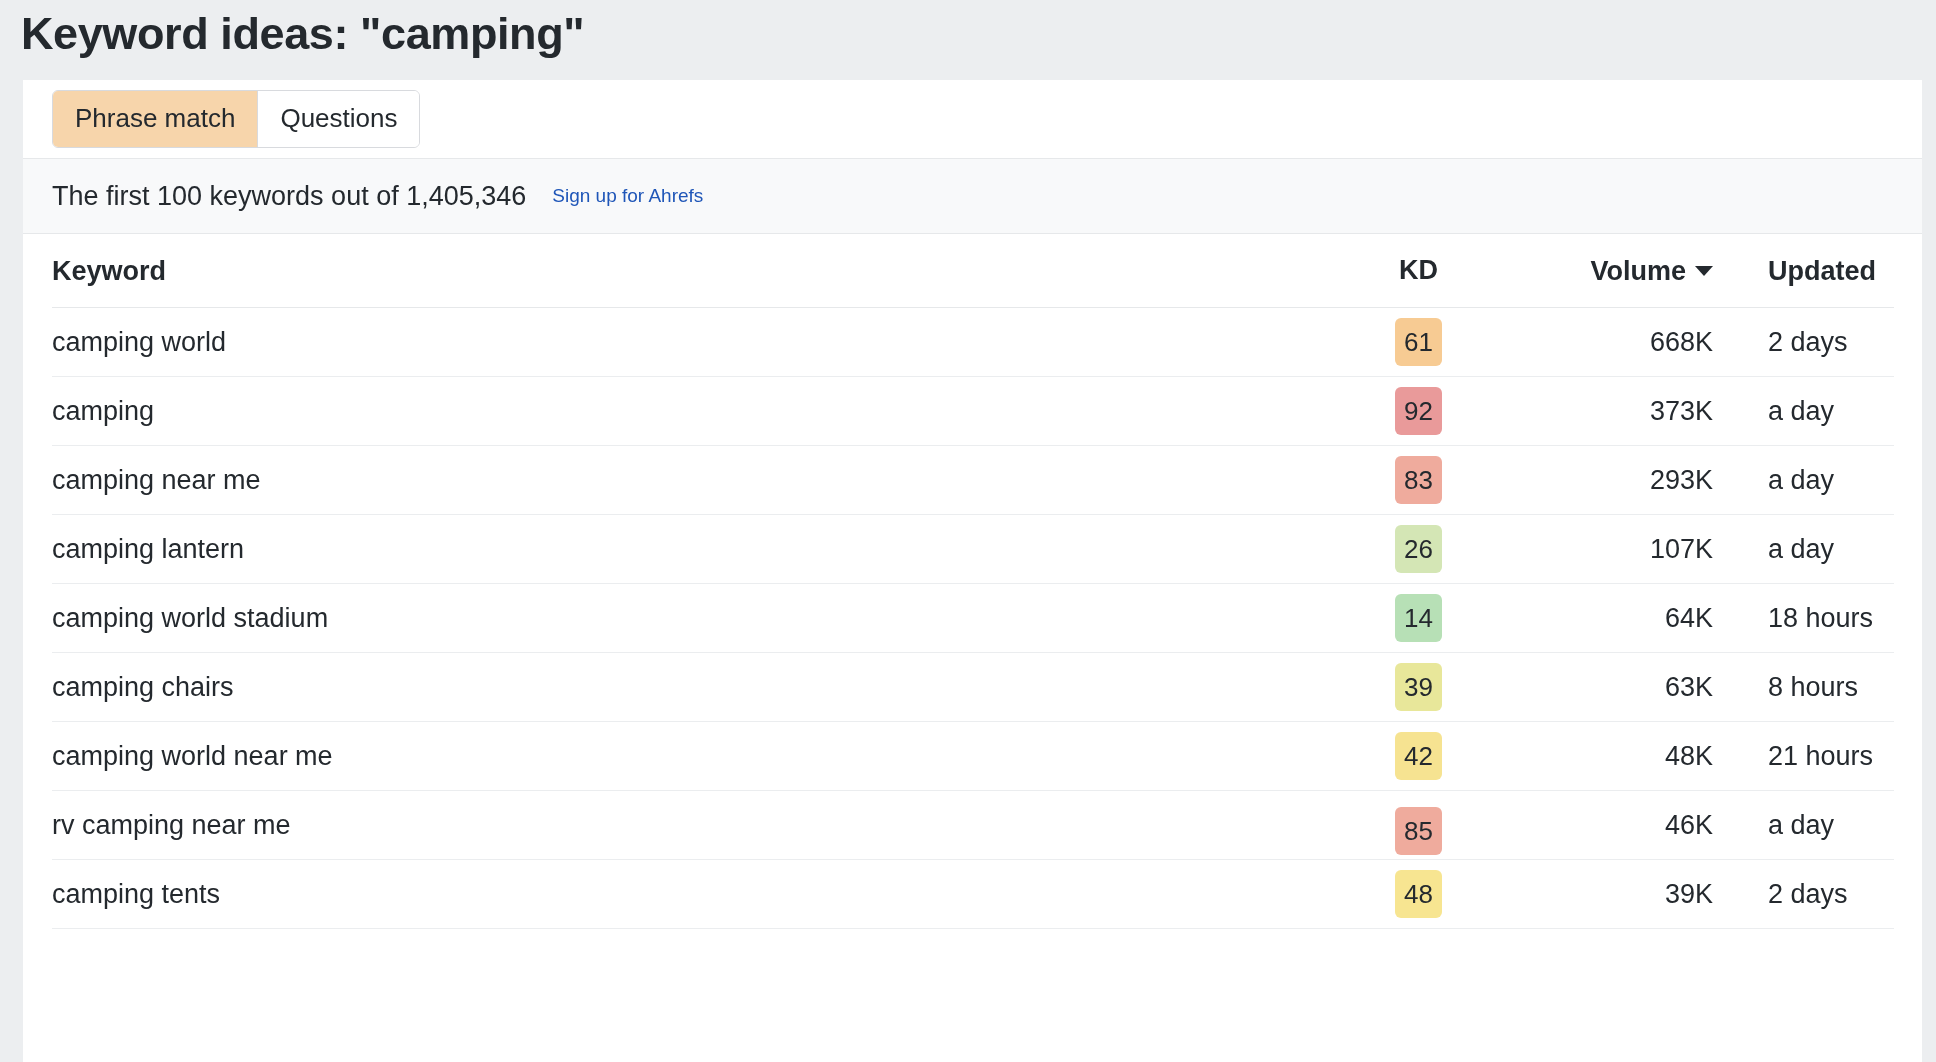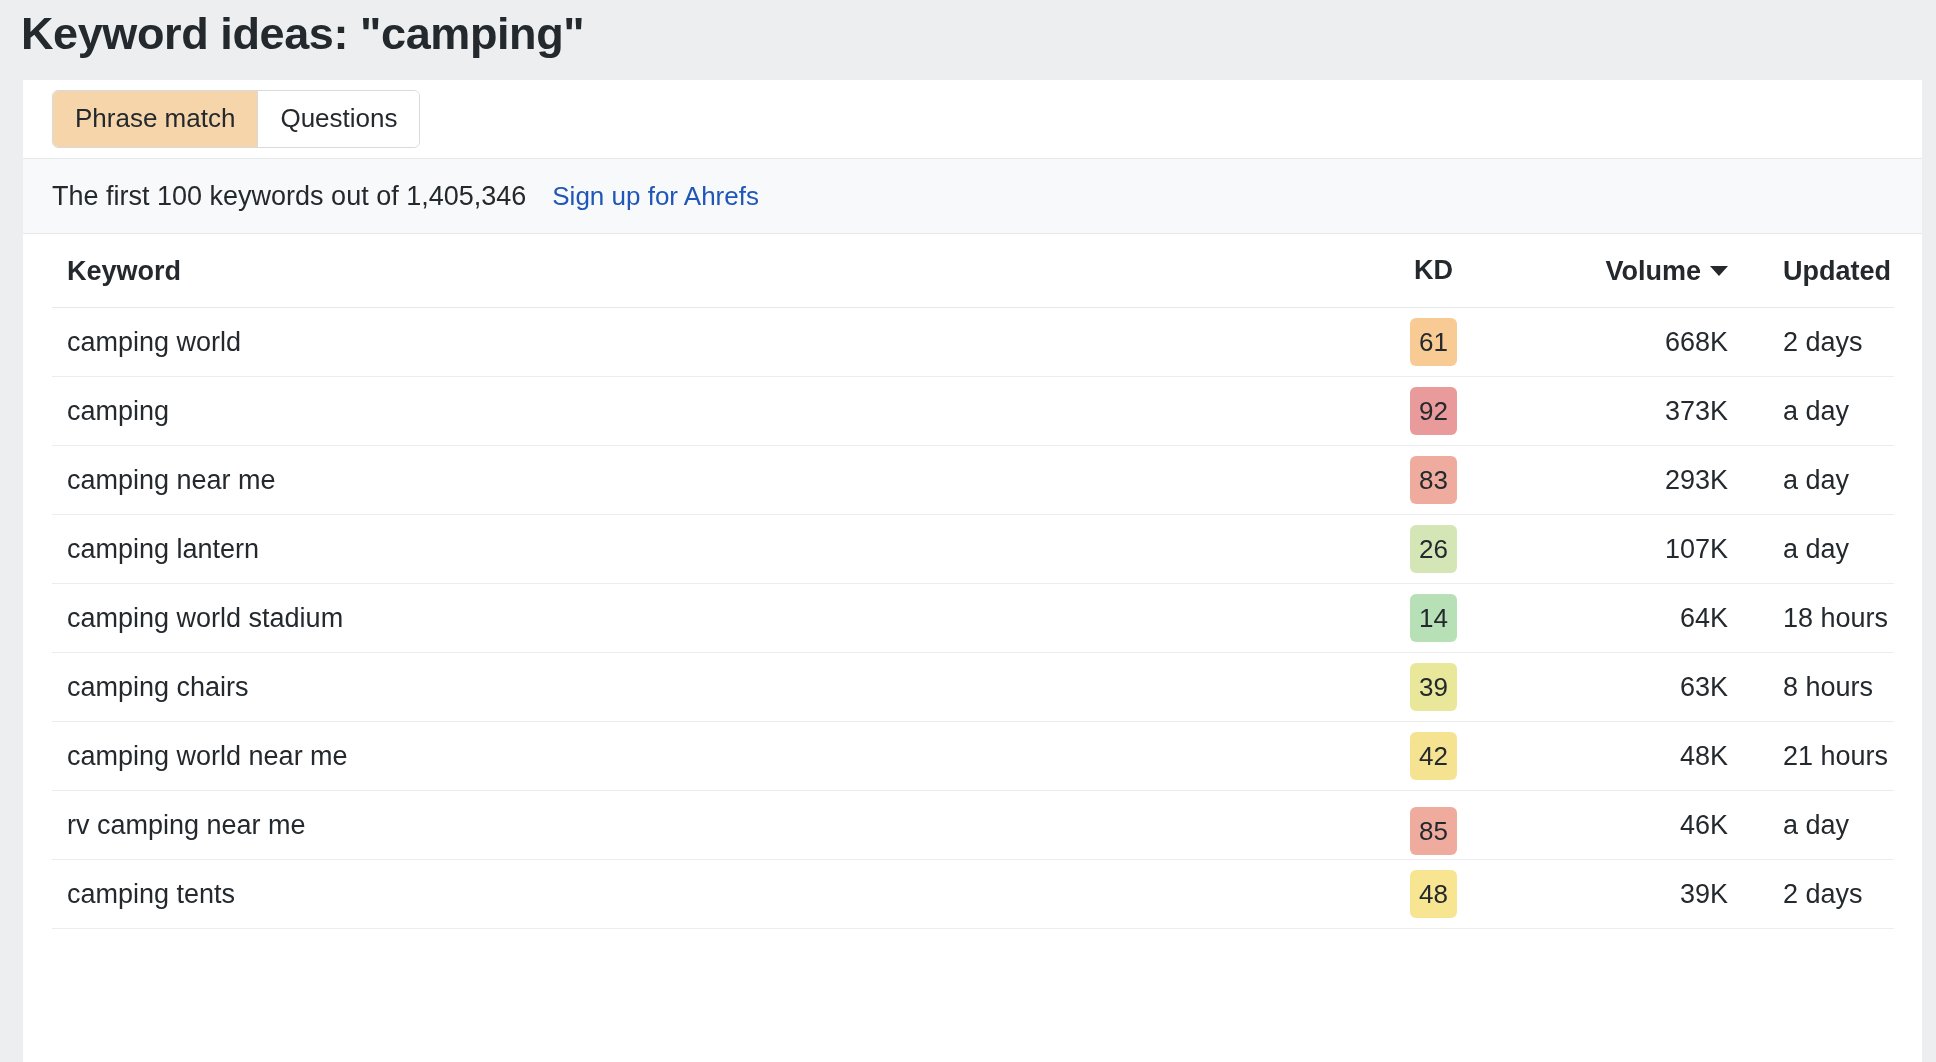--- a/index.html
+++ b/index.html
@@ -95,21 +95,21 @@
     padding-left: 29px;
     box-sizing: border-box;
   }
   .infobar-text {
     font-size: 27px;
     color: #24292e;
     line-height: 32px;
     white-space: nowrap;
   }
   .infobar-link {
-    font-size: 26px;
+    font-size: 19px;
     color: #1f56b8;
     line-height: 32px;
     margin-left: 26px;
     text-decoration: none;
     cursor: pointer;
     white-space: nowrap;
   }
 
   
   .table {
@@ -131,21 +131,20 @@
 
   .col-keyword {
     flex: 0 0 1343px;
     width: 1343px;
     font-size: 27px;
     color: #24292e;
     line-height: 32px;
     overflow: hidden;
     white-space: nowrap;
     text-overflow: ellipsis;
-    margin-left: 15px;
   }
   .col-kd {
     flex: 0 0 114px;
     width: 114px;
     display: flex;
     justify-content: flex-start;
     align-items: center;
   }
   .col-volume {
     flex: 0 0 205px;

